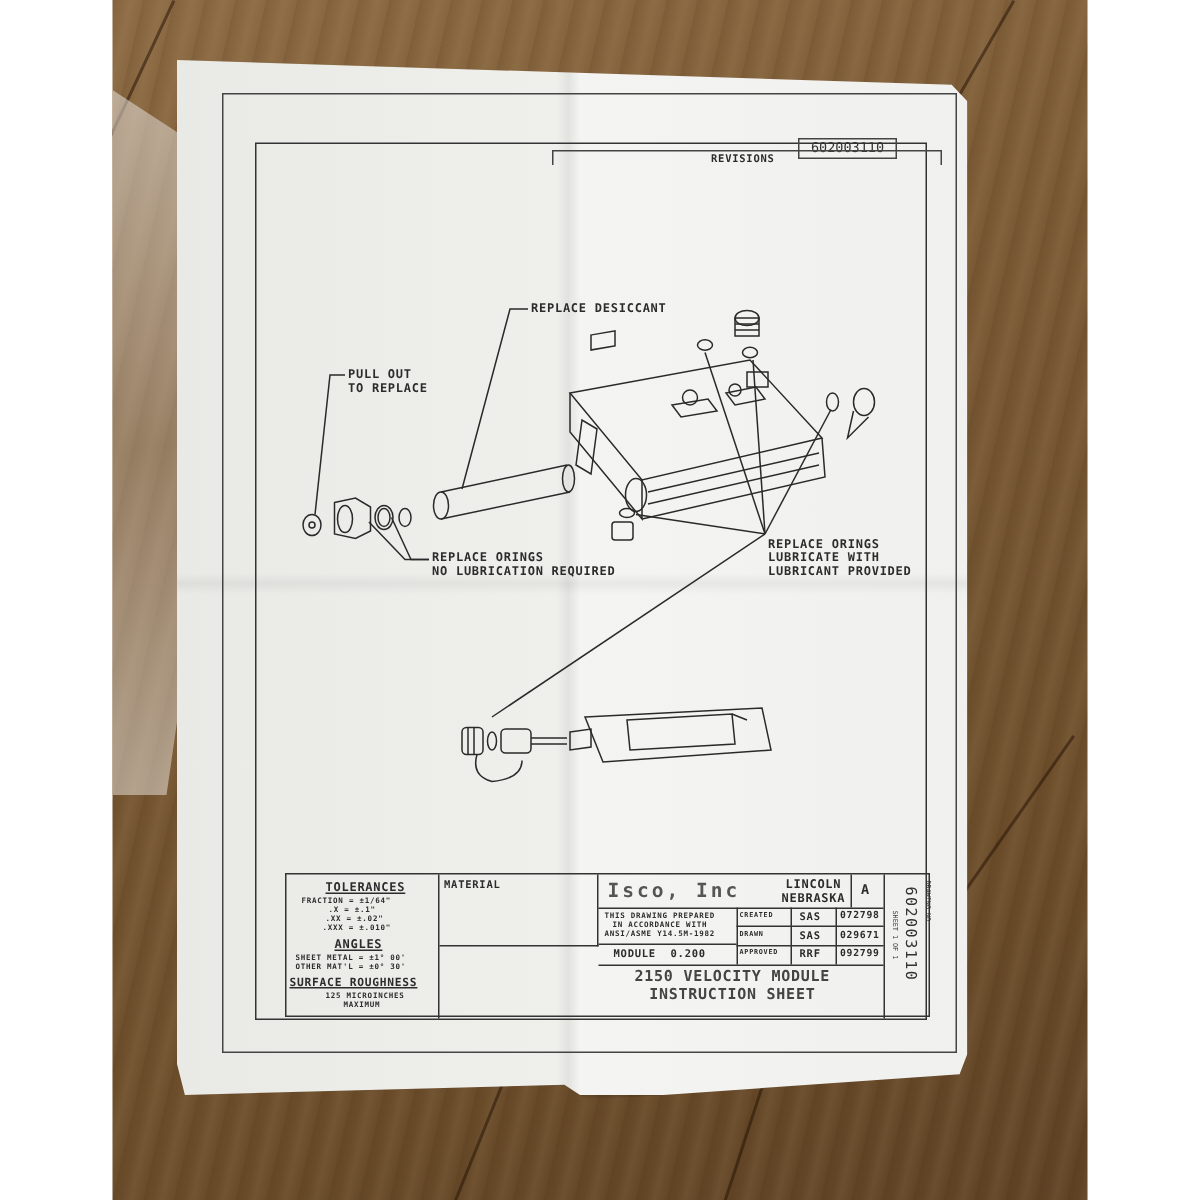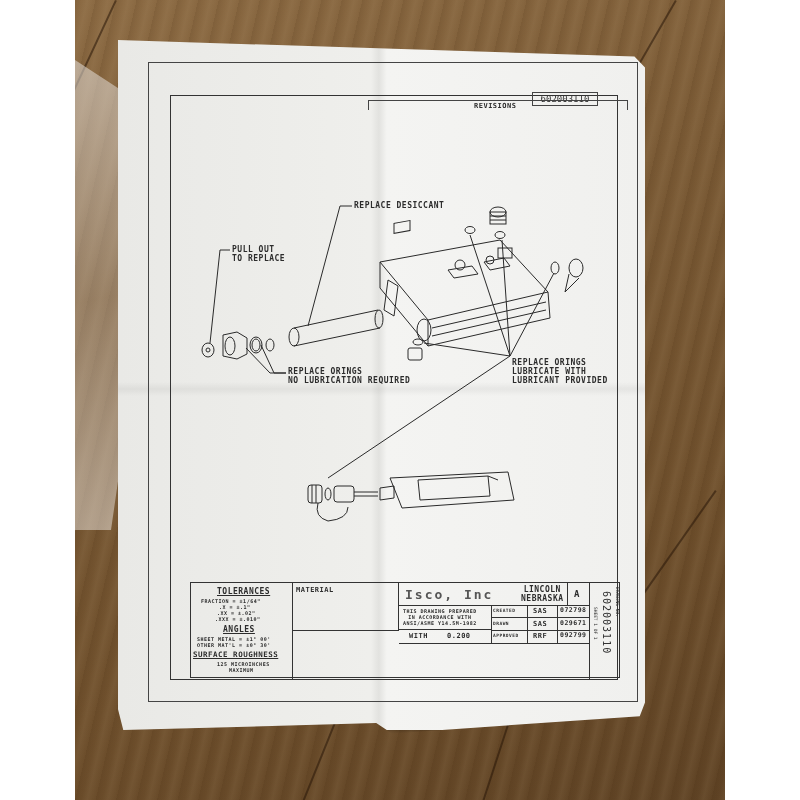--- a/index.html
+++ b/index.html
@@ -193,37 +193,41 @@
       </div>
       <div class="col-line" style="left:168px;height:22px;"></div>
       <div class="t" style="left:175px;top:6px;font-size:9px;">A</div>
       <div class="row-line" style="top:22px;"></div>
       <div class="t" style="left:4px;top:26px;font-size:5px;text-align:center;">
         <div>THIS DRAWING PREPARED</div>
         <div>IN ACCORDANCE WITH</div>
         <div>ANSI/ASME Y14.5M-1982</div>
       </div>
       <div class="row-line" style="top:46px;width:92px;"></div>
-      <div class="t" style="left:10px;top:49px;font-size:7px;">WITH</div>
+      <div class="t" style="left:10px;top:49px;font-size:7px;">MODULE</div>
       <div class="t" style="left:48px;top:49px;font-size:7px;">0.200</div>
       <div class="col-line" style="left:92px;top:22px;height:38px;"></div>
       <div class="col-line" style="left:128px;top:22px;height:38px;"></div>
       <div class="col-line" style="left:158px;top:22px;height:38px;"></div>
       <div class="row-line" style="top:34px;left:92px;"></div>
       <div class="row-line" style="top:47px;left:92px;"></div>
       <div class="t" style="left:94px;top:25px;font-size:4.5px;">CREATED</div>
       <div class="t" style="left:134px;top:24px;font-size:7px;">SAS</div>
       <div class="t" style="left:161px;top:24px;font-size:6.5px;">072798</div>
       <div class="t" style="left:94px;top:38px;font-size:4.5px;">DRAWN</div>
       <div class="t" style="left:134px;top:37px;font-size:7px;">SAS</div>
       <div class="t" style="left:161px;top:37px;font-size:6.5px;">029671</div>
       <div class="t" style="left:94px;top:50px;font-size:4.5px;">APPROVED</div>
       <div class="t" style="left:134px;top:49px;font-size:7px;">RRF</div>
       <div class="t" style="left:161px;top:49px;font-size:6.5px;">092799</div>
       <div class="row-line" style="top:60px;"></div>
+      <div class="t" style="left:24px;top:63px;font-size:10px;text-align:center;color:#444;">
+        <div>2150 VELOCITY MODULE</div>
+        <div>INSTRUCTION SHEET</div>
+      </div>
     </div>
     <div class="tb-side">
       <div class="vtext" style="left:30px;top:4px;font-size:4.5px;">DRAWING NO.</div>
       <div class="vtext" style="left:22px;top:8px;font-size:10px;letter-spacing:1px;">602003110</div>
       <div class="vtext" style="left:8px;top:24px;font-size:4.5px;">SHEET 1 OF 1</div>
     </div>
   </div>
 </div>
 
 </body></html>

